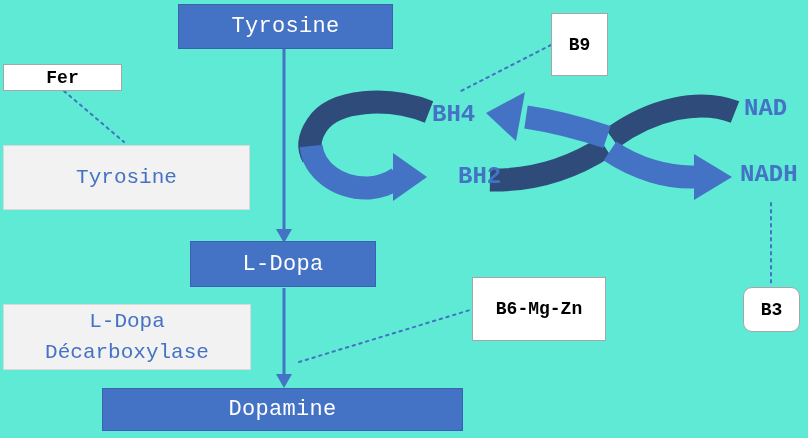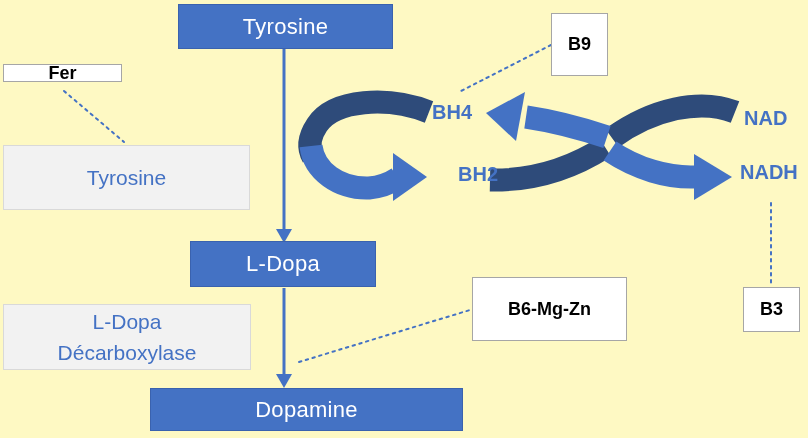--- a/index.html
+++ b/index.html
@@ -12,22 +12,22 @@
     --cofactor-text: #000000;
     --ribbon-dark: #2E4B7A;
     --ribbon-light: #4472C4;
     --connector: #4472C4;
   }
   html,body { margin:0; padding:0; background:#ffffff; }
   #canvas {
     position: relative;
     width: 808px;
     height: 438px;
-    background: #fef9c3;
-    font-family: Liberation Sans, sans-serif;
+    background: #5eead4;
+    font-family: Liberation Mono, monospace;
     overflow: hidden;
   }
   #arrow-layer { position:absolute; left:0; top:0; z-index:0; }
 
   .rb-dark  { fill:none; stroke:var(--ribbon-dark);  stroke-width:23; stroke-linecap:butt; }
   .rb-light { fill:none; stroke:var(--ribbon-light); stroke-width:23; stroke-linecap:butt; }
   .rb-light-fill { fill:var(--ribbon-light); stroke:none; }
   .flow-line { stroke:var(--connector); stroke-width:3; fill:none; }
   .flow-head { fill:var(--connector); stroke:none; }
   .dashed { stroke:var(--connector); stroke-width:2; fill:none;
@@ -57,40 +57,40 @@
     background:#ffffff;
     border:1px solid var(--cofactor-border);
     color:var(--cofactor-text);
     font-size:18px; font-weight:bold;
     display:flex; align-items:center; justify-content:center;
     box-sizing:border-box;
   }
   .cycle-label {
     position:absolute; z-index:1;
     color:var(--enzyme-text);
-    font-size:20px; font-weight:bold;
+    font-size:24px; font-weight:bold;
     white-space:nowrap;
   }
 
   
   #node-tyrosine { left:178px; top:4px;   width:215px; height:45px; }
   #node-ldopa    { left:190px; top:241px; width:186px; height:46px; }
-  #node-dopamine { left:102px; top:388px; width:313px; height:43px;margin-left:48px; }
+  #node-dopamine { left:102px; top:388px; width:361px; height:43px; }
 
   #enzyme-th  { left:3px; top:145px; width:247px; height:65px; }
   #enzyme-ldc { left:3px; top:304px; width:248px; height:66px; }
 
-  #cof-fer { left:3px;   top:64px;  width:119px; height:18px; }
+  #cof-fer { left:3px;   top:64px;  width:119px; height:27px; }
   #cof-b9  { left:551px; top:13px;  width:57px;  height:63px; }
-  #cof-b6  { left:472px; top:277px; width:155px; height:64px; }
-  #cof-b3  { left:743px; top:287px; width:57px;  height:45px; }
+  #cof-b6  { left:472px; top:277px; width:134px; height:64px; }
+  #cof-b3  { left:743px; top:287px; width:57px;  height:45px;border-radius:9px; }
 
   #label-bh4  { left:432px; top:101px; }
   #label-bh2  { left:458px; top:163px; }
-  #label-nad  { left:744px; top:95px;margin-top:12px;  }
+  #label-nad  { left:744px; top:95px;  }
   #label-nadh { left:740px; top:161px; }
 </style>
 </head>
 <body>
 
 <div id="canvas">
 
   <svg id="arrow-layer" width="808" height="438" viewBox="0 0 808 438">
 
     <g>

